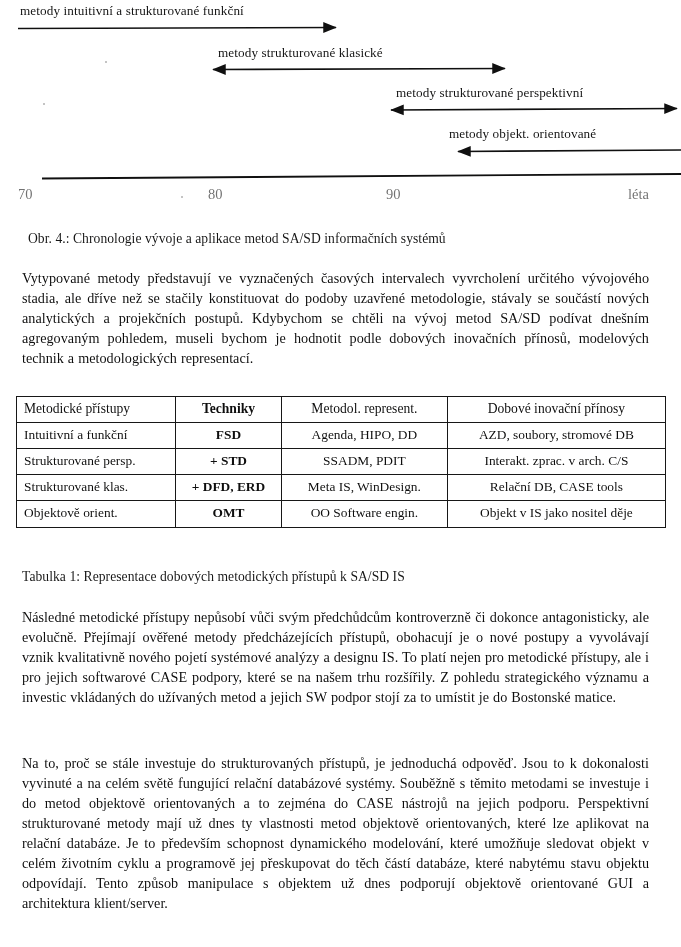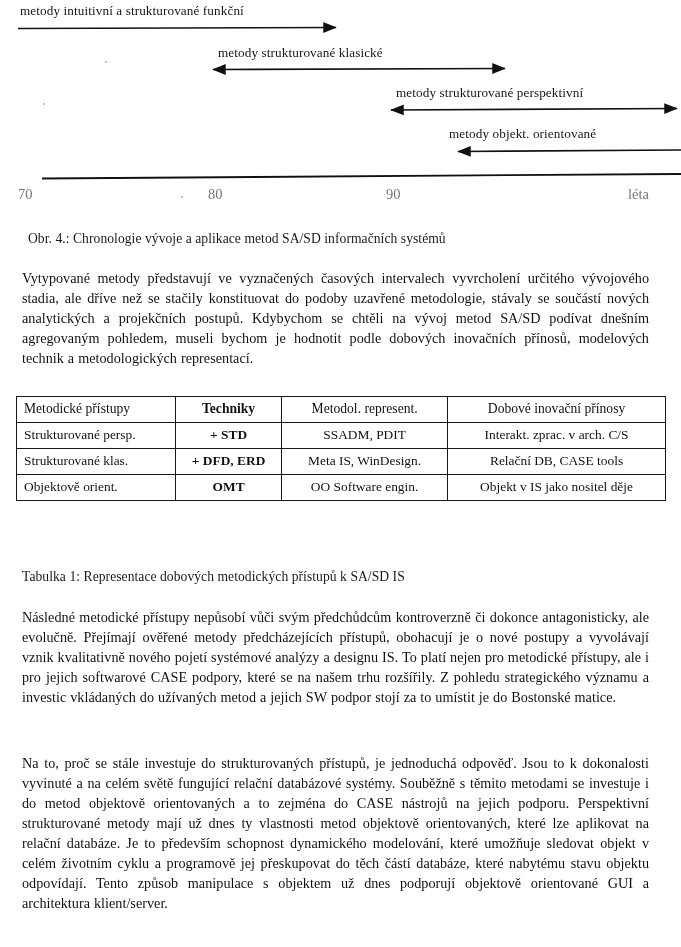--- a/index.html
+++ b/index.html
@@ -154,20 +154,26 @@
       <thead>
         <tr>
           <th class="col-a">Metodické přístupy</th>
           <th class="col-b">Techniky</th>
           <th class="col-c">Metodol. represent.</th>
           <th class="col-d">Dobové inovační přínosy</th>
         </tr>
       </thead>
       <tbody>
         <tr>
+          <td class="col-a">Intuitivní a funkční</td>
+          <td class="col-b">FSD</td>
+          <td class="col-c">Agenda, HIPO, DD</td>
+          <td class="col-d">AZD, soubory, stromové DB</td>
+        </tr>
+        <tr>
           <td class="col-a">Strukturované persp.</td>
           <td class="col-b">+ STD</td>
           <td class="col-c">SSADM, PDIT</td>
           <td class="col-d">Interakt. zprac. v arch. C/S</td>
         </tr>
         <tr>
           <td class="col-a">Strukturované klas.</td>
           <td class="col-b">+ DFD, ERD</td>
           <td class="col-c">Meta IS, WinDesign.</td>
           <td class="col-d">Relační DB, CASE tools</td>

